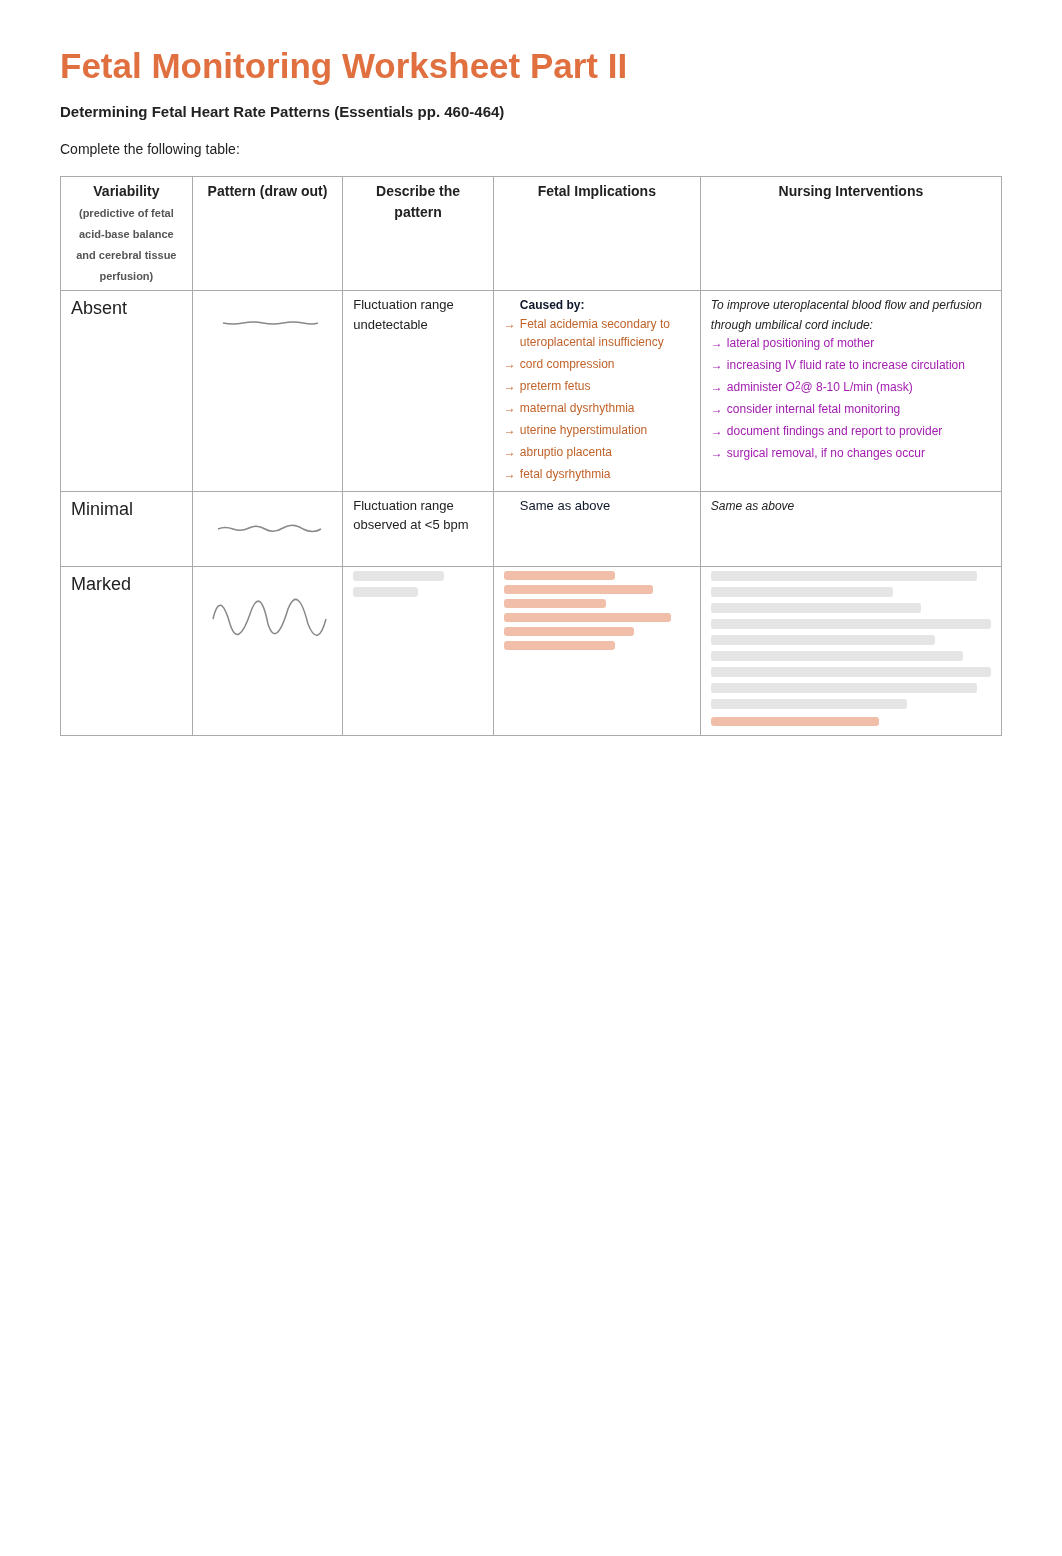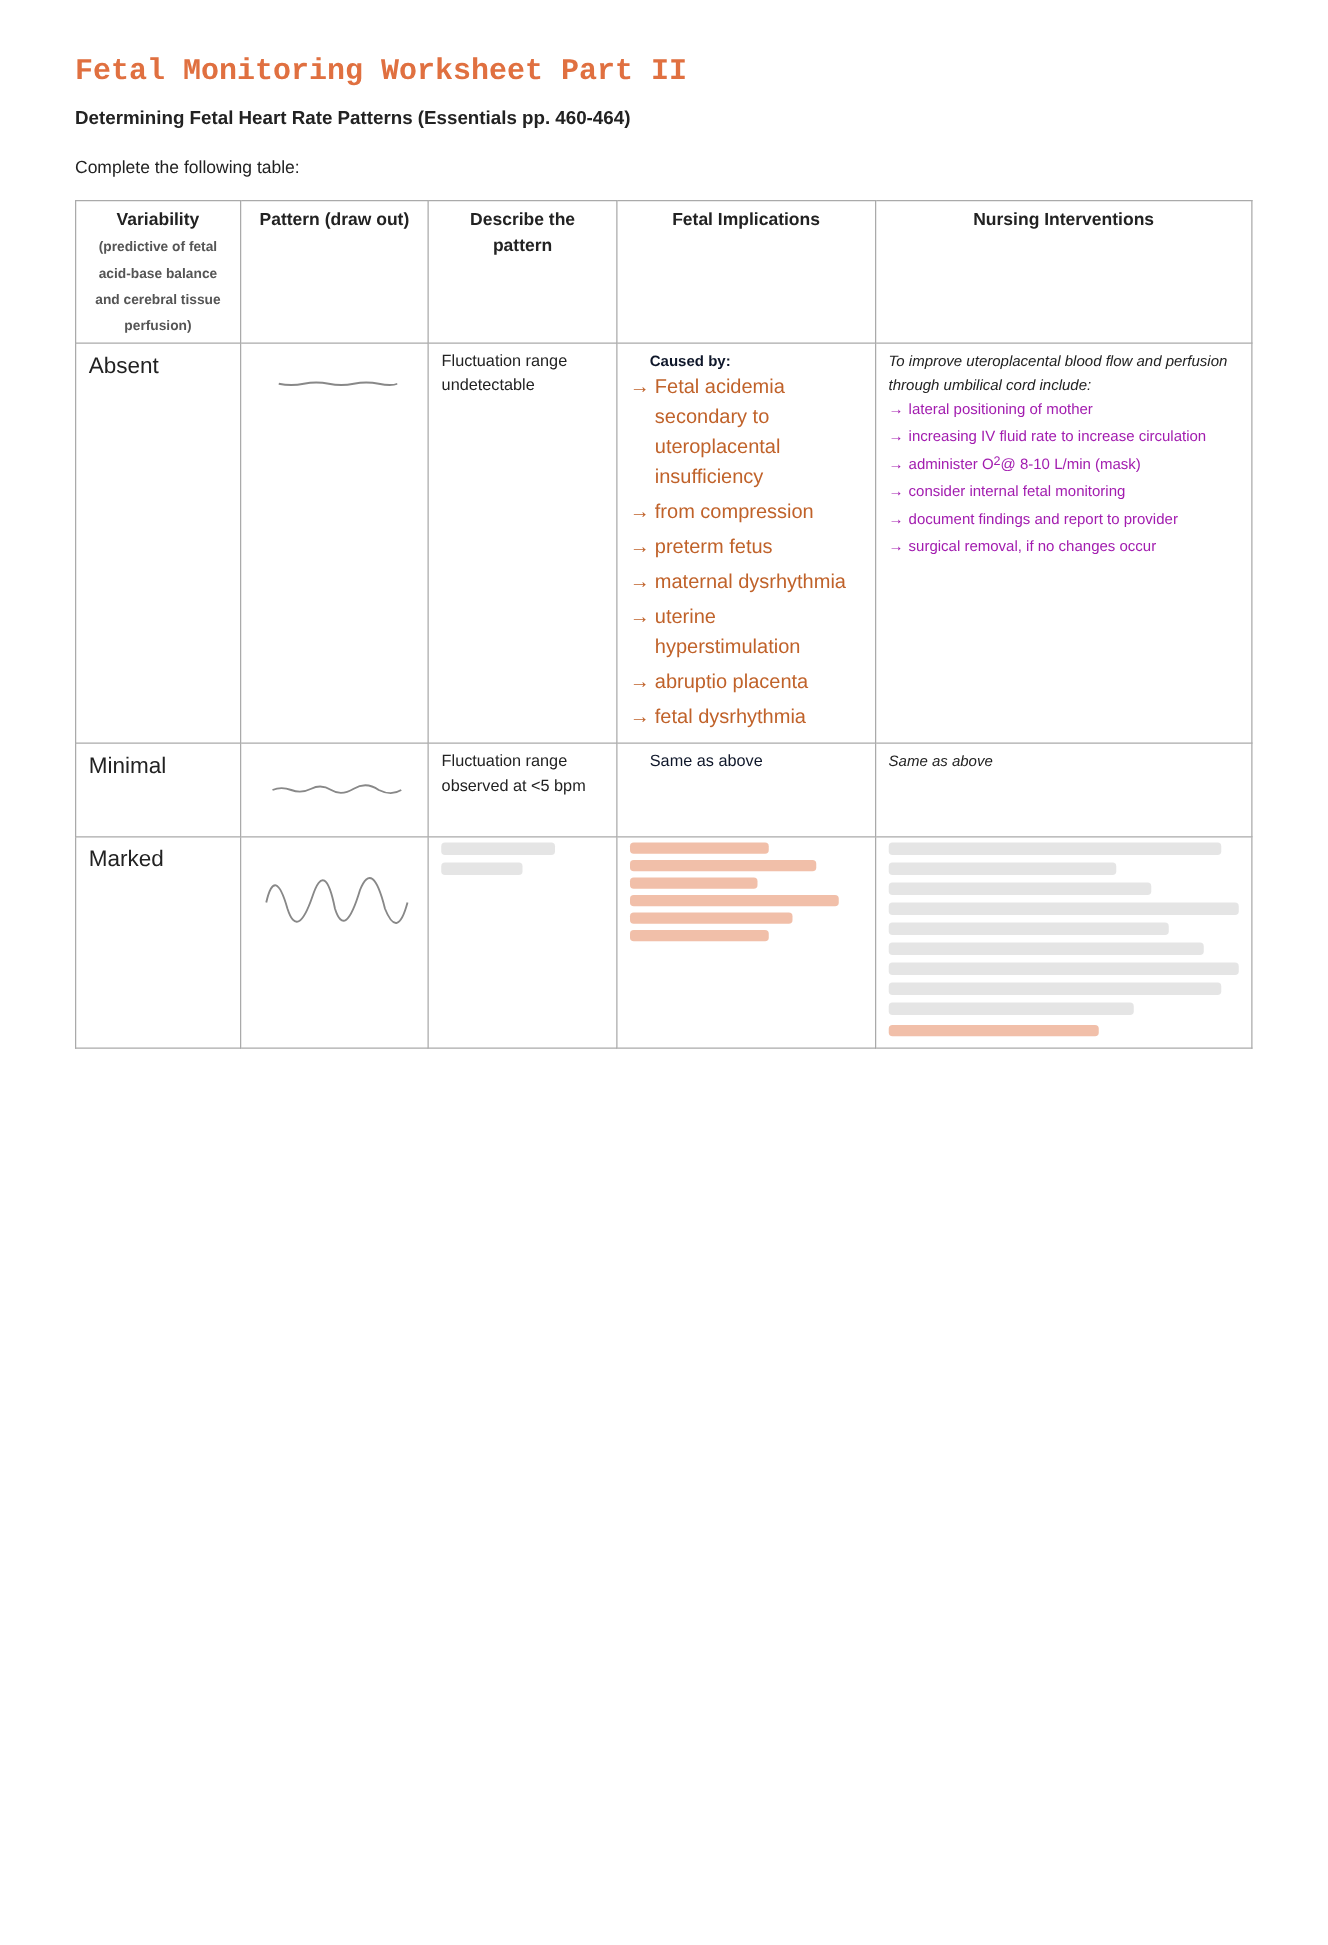--- a/index.html
+++ b/index.html
@@ -6,24 +6,23 @@
     body {
       font-family: Arial, sans-serif;
       background: #fff;
       color: #222;
       padding: 40px 60px;
       font-size: 13px;
       line-height: 1.5;
     }
     h1 {
       color: #e07040;
-      font-size: 24px;
+      font-size: 35px;
       font-weight: bold;
       margin-bottom: 8px;
-      font-family: Liberation Mono, monospace;
     }
     h2 {
       font-size: 15px;
       font-weight: bold;
       margin-bottom: 16px;
       color: #222;
     }
     .intro {
       font-size: 14px;
       margin-bottom: 16px;
@@ -63,21 +62,21 @@
     .fetal-text {
       color: #0f172a;
       margin-left: 16px;
     }
     
     .arrow-item {
       display: flex;
       align-items: flex-start;
       margin-bottom: 4px;
       color: #c0622a;
-      font-size: 16px;
+      font-size: 12px;
     }
     .arrow-item::before {
       content: '→';
       margin-right: 4px;
       flex-shrink: 0;
     }
     .arrow-item-black {
       display: flex;
       align-items: flex-start;
       margin-bottom: 4px;
@@ -150,21 +149,21 @@
       <td class="pattern-cell">
 
         <svg class="wavy-line" width="100" height="40" viewBox="0 0 100 40">
           <path d="M5,20 Q15,22 25,20 Q35,18 45,20 Q55,22 65,20 Q75,18 85,20 Q95,22 100,20" stroke="#888" stroke-width="1.5" fill="none"></path>
         </svg>
       </td>
       <td>Fluctuation range undetectable</td>
       <td>
         <span class="fetal-text" style="font-weight:bold; font-size:12px;">Caused by:</span><br>
         <div class="arrow-item">Fetal acidemia secondary to uteroplacental insufficiency</div>
-        <div class="arrow-item">from compression</div>
+        <div class="arrow-item">cord compression</div>
         <div class="arrow-item">preterm fetus</div>
         <div class="arrow-item">maternal dysrhythmia</div>
         <div class="arrow-item">uterine hyperstimulation</div>
         <div class="arrow-item">abruptio placenta</div>
         <div class="arrow-item">fetal dysrhythmia</div>
       </td>
       <td>
         <span class="nursing-text">To improve uteroplacental blood flow and perfusion through umbilical cord include:</span><br>
         <div class="arrow-item-black">lateral positioning of mother</div>
         <div class="arrow-item-black">increasing IV fluid rate to increase circulation</div>

